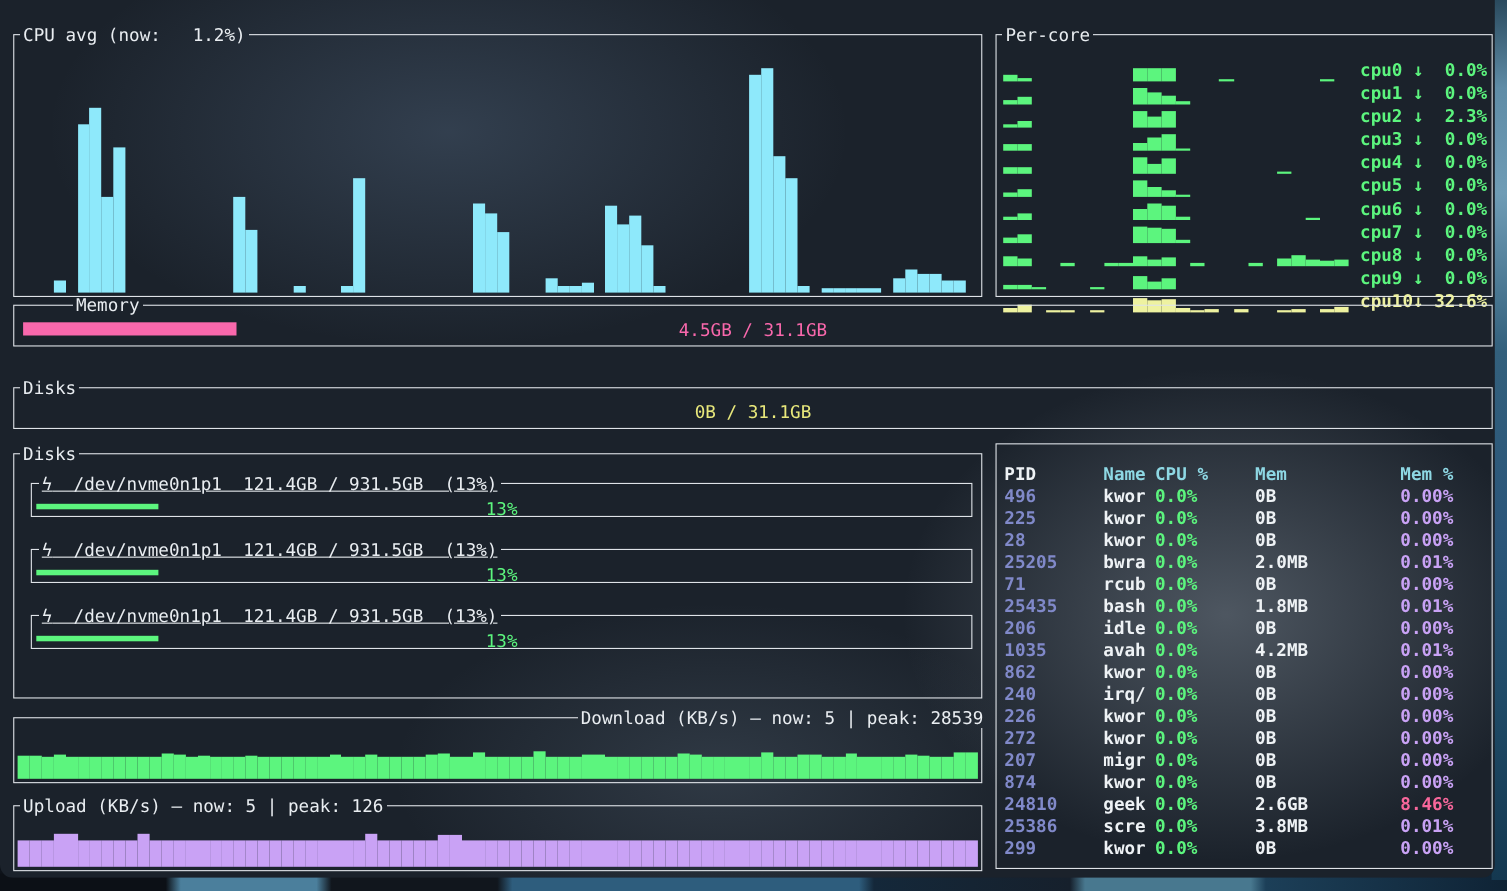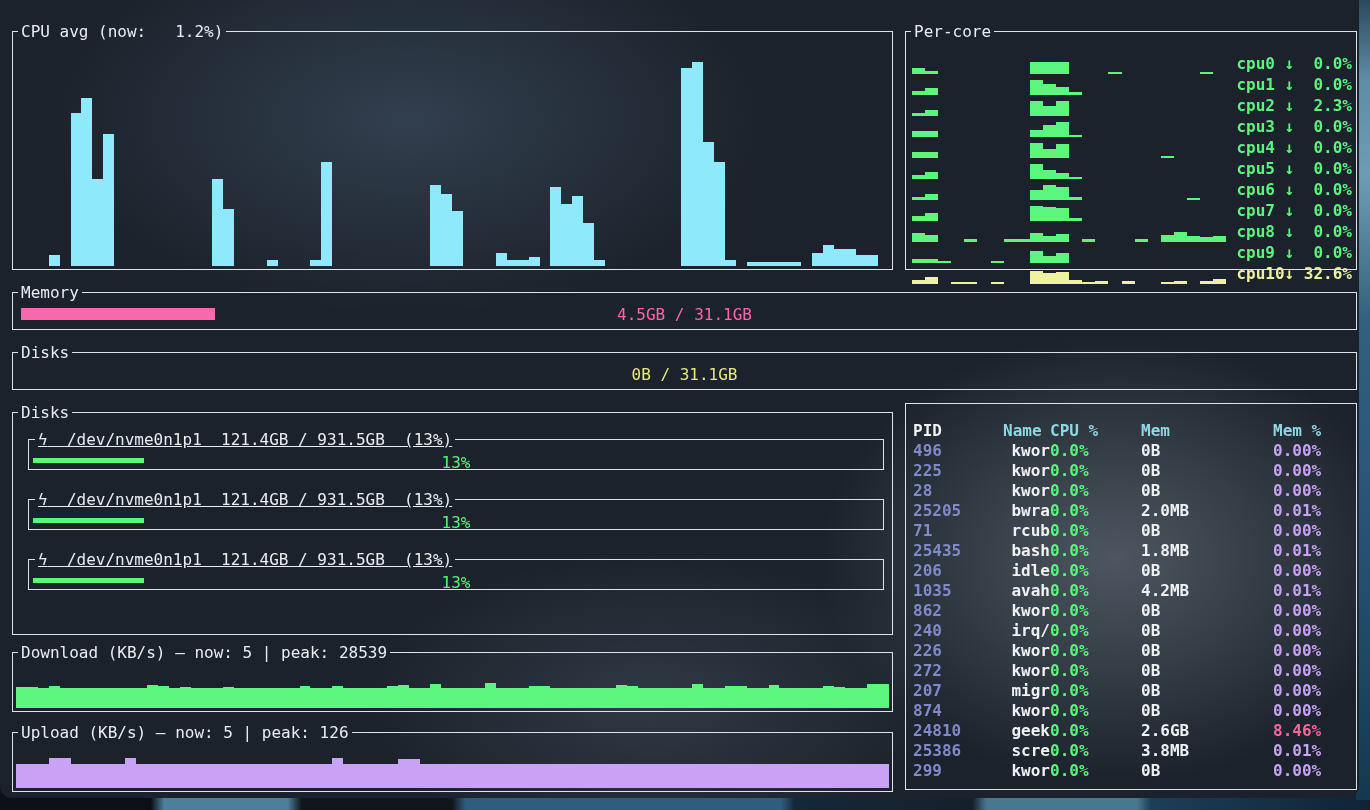--- a/index.html
+++ b/index.html
@@ -36,25 +36,25 @@
     display:flex; align-items:center; }
   .titlebar .ttext { white-space:pre; color:#e9edf1; }
   .titlebar .hline { flex:1; height:0; border-top:2px solid #dfe3e8; margin-left:3px; }
 
   fieldset.panel { position:absolute; border:1.5px solid #dfe3e8; background:transparent; }
   fieldset.panel > legend { margin-left:5px; padding:0 3px; white-space:pre; color:#e9edf1; font-size:16px; }
   .panel-body { position:absolute; left:3px; right:3px; top:0; bottom:3px; }
 
   .p-cpu  { left:12px; top:22px;  width:881px;  height:248px; }
   .p-core { left:905px; top:22px; width:452px;  height:248px; }
-  .p-mem  { left:12px; top:283px; width:1345px; height:47px; }
+  .p-mem  { left:12px; top:268px; width:1345px; height:47px;padding-left:48px; }
   .p-swap { left:12px; top:343px; width:1345px; height:47px; }
   .p-disk { left:12px; top:403px; width:881px;  height:232px; }
   .p-proc { left:905px; top:403px; width:452px; height:387px; }
-  .p-dl   { left:12px; top:643px; width:881px;  height:69px; }
+  .p-dl   { left:12px; top:643px; width:881px;  height:69px;text-align:right; }
   .p-ul   { left:12px; top:723px; width:881px;  height:69px; }
 
   .chart { position:absolute; left:3px; right:3px; bottom:3px; display:flex; align-items:flex-end; }
   .chart .bar { flex:1 1 0; }
   #cpu-chart { top:12px; }
   #dl-chart, #ul-chart { top:14px; }
 
   
   #percore-rows { position:absolute; left:6px; right:4px; top:12px; bottom:4px; }
   .core-row { height:21px; display:flex; align-items:center; }
@@ -80,21 +80,21 @@
   .disk-icon { color:#e9edf1; }
   .disk-bar { position:absolute; left:4px; top:9px; bottom:6px; background:#5cf57e; }
   .disk-pct { position:absolute; left:0; right:0; top:6px; bottom:0; display:flex;
     align-items:center; justify-content:center; color:#5cf57e; }
 
   
   #proc-table { position:absolute; left:7px; right:2px; top:16px; bottom:2px;
     display:grid; grid-template-columns:90px 47px 91px 132px 1fr;
     grid-auto-rows:20px; font-weight:bold; align-items:center; }
   .c-h-pid { color:#eef2f5; } .c-h { color:#8ed8e4; }
-  .c-pid { color:#8089c9; } .c-name { color:#eef2f5;text-align:right; } .c-cpu { color:#5cf57e; }
+  .c-pid { color:#8089c9; } .c-name { color:#eef2f5; } .c-cpu { color:#5cf57e; }
   .c-mem { color:#eef2f5; } .c-mempct { color:#c9a2f5; } .c-mempct.hot { color:#f7679b; }
   #proc-table div { white-space:pre; overflow:hidden; }
 </style>
 </head>
 <body>
 
 <div class="wall-bottom"></div>
 <div class="wall-right"></div>
 
 <div class="terminal">

